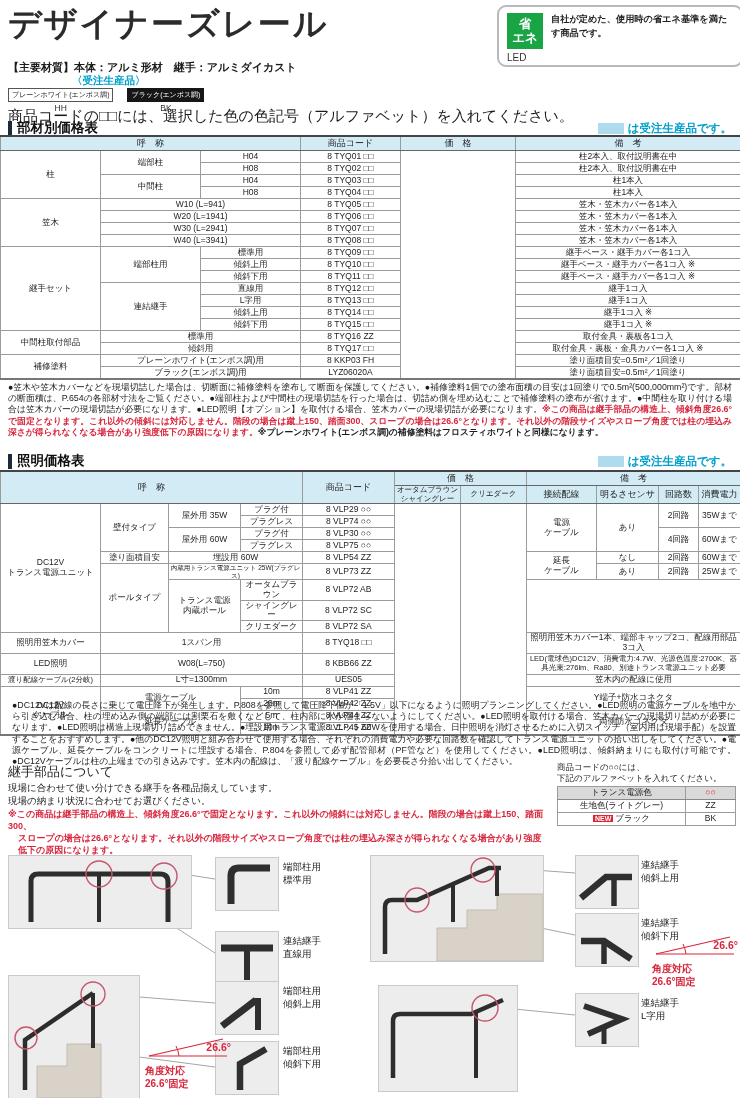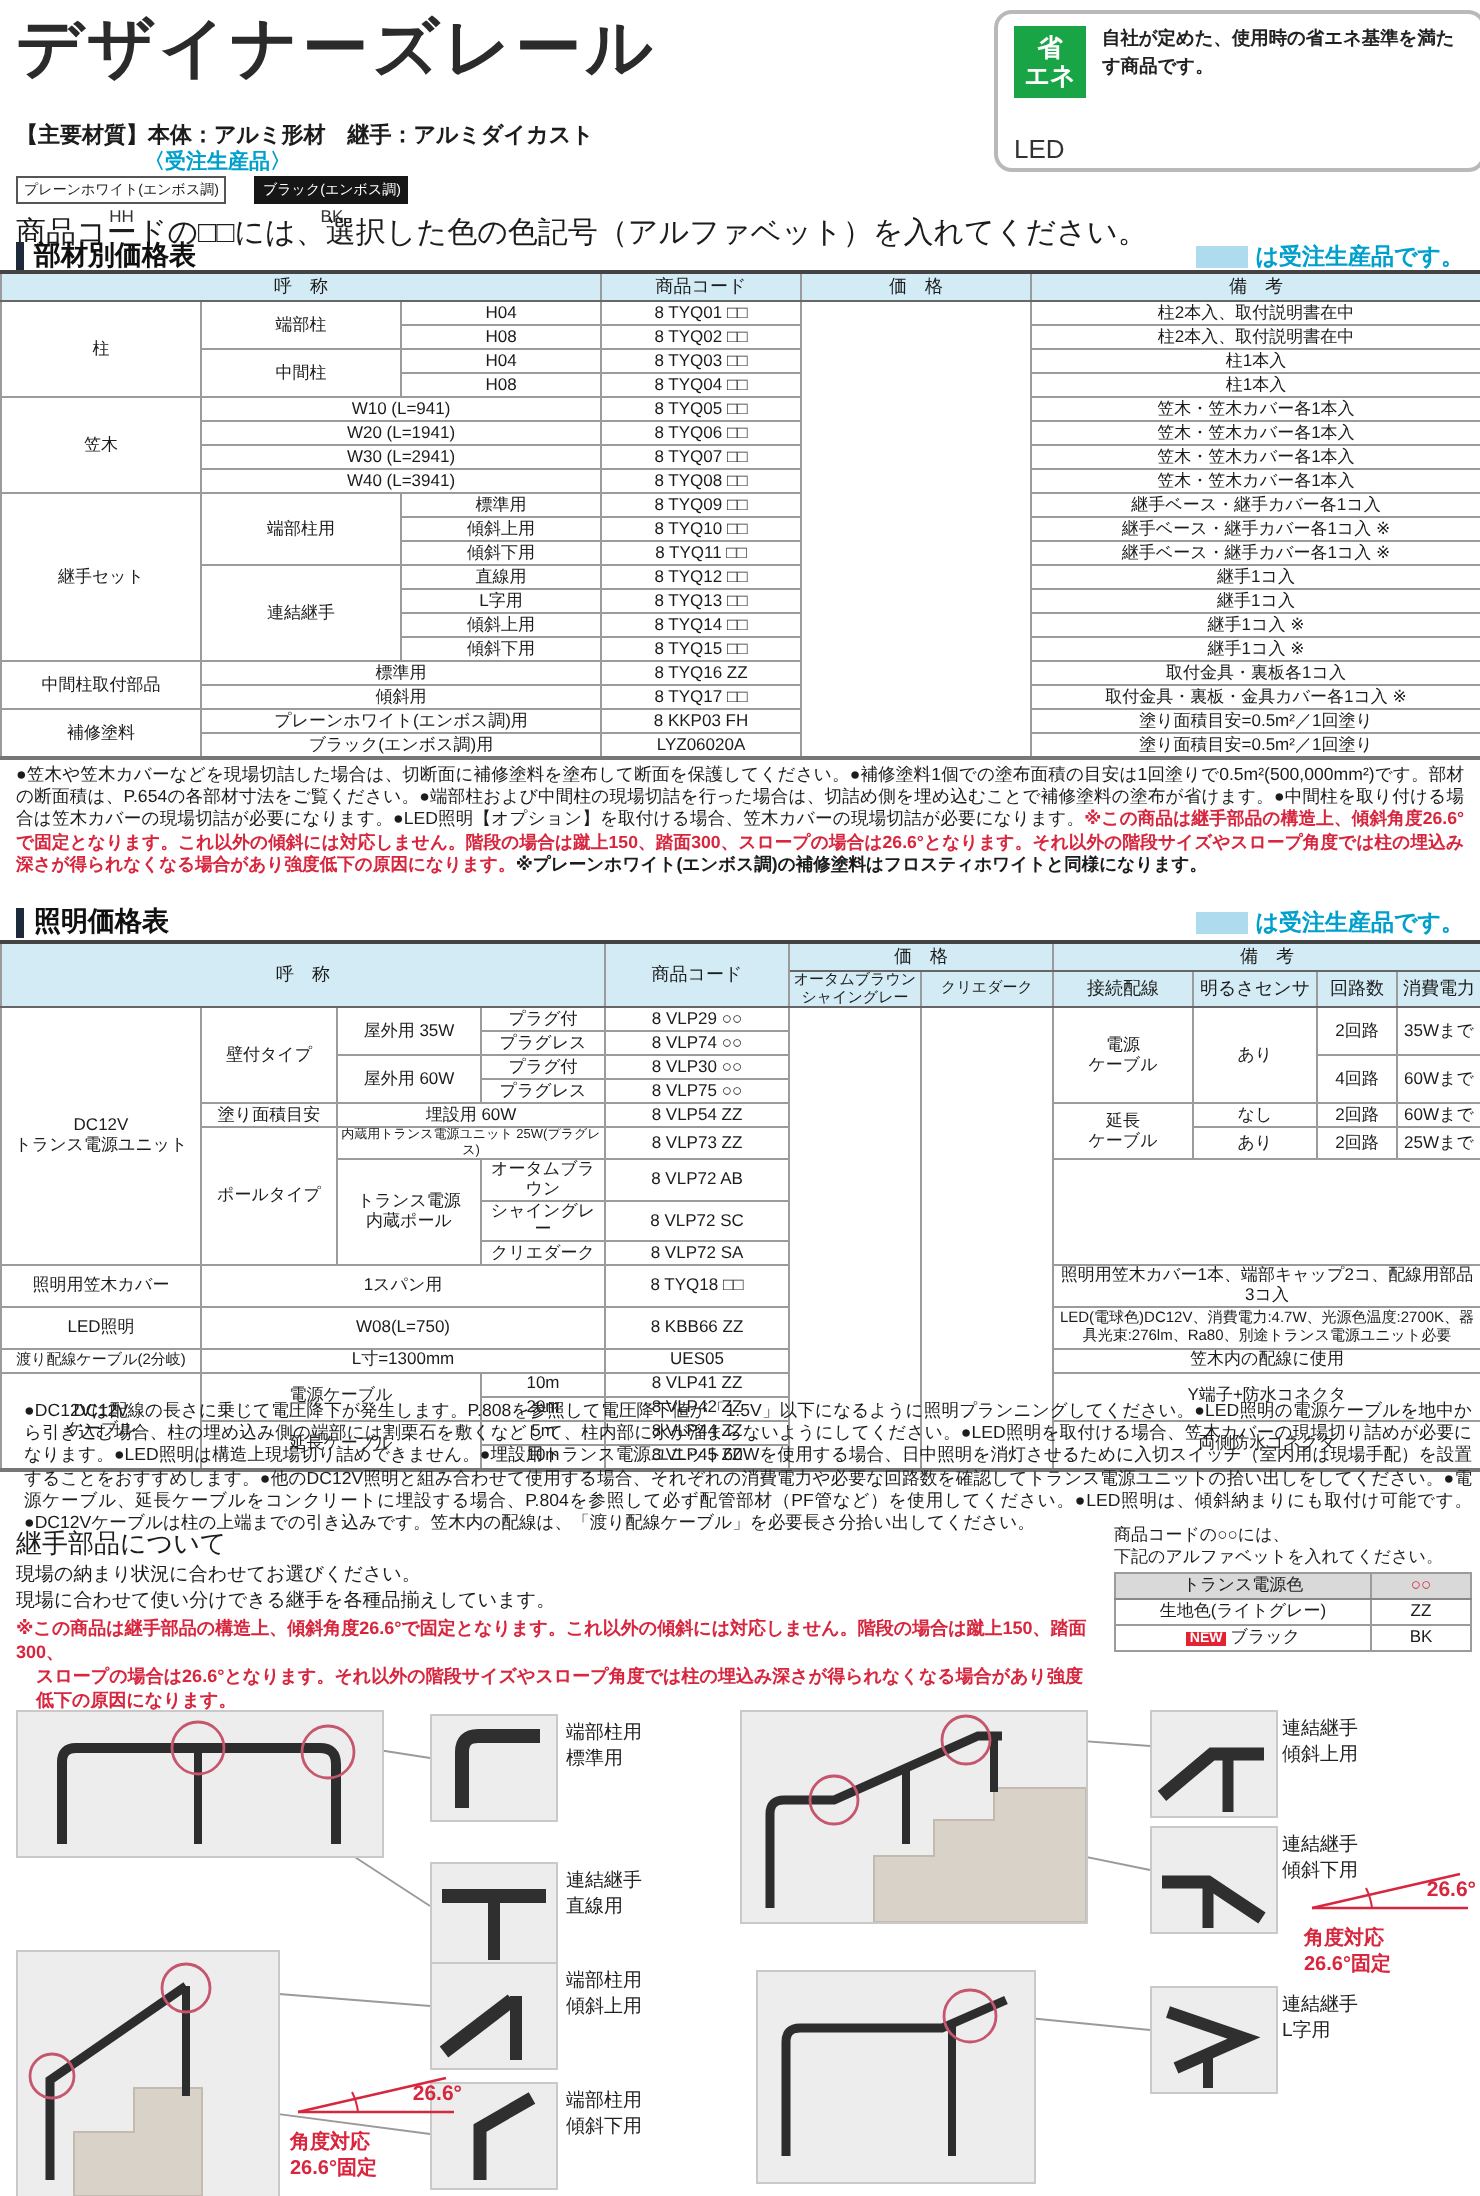--- a/index.html
+++ b/index.html
@@ -6,21 +6,21 @@
 body{width:740px;height:1098px;overflow:hidden;background:#fff;color:#1c1c1c;
      font-family:"Liberation Sans","DejaVu Sans",sans-serif;}
 .page{position:relative;width:636px;height:1098px}
 .abs{position:absolute}
 
 .title{font-size:33px;font-weight:900;letter-spacing:2px;color:#2b2b2b}
 .eco{width:226px;border:2px solid #b9b9b9;border-radius:9px;padding:6px 8px 2px;display:flex;flex-wrap:wrap;column-gap:8px;background:#fff}
 .eco-sq{width:36px;height:36px;background:#19a546;color:#fff;font-weight:bold;font-size:12.5px;
         display:flex;flex-direction:column;align-items:center;justify-content:center;line-height:1.15}
 .eco-desc{flex:1;font-size:9.2px;font-weight:bold;line-height:1.5;color:#222}
-.eco-led{font-size:13px;width:100%;color:#333;margin-top:18px}
+.eco-led{font-size:10px;width:100%;color:#333;margin-top:3px}
 .material{font-size:11px;font-weight:bold}
 .order-note{font-size:10.5px;font-weight:bold;color:#00a0cc}
 .chips{display:flex;gap:14px}
 .chip-wrap{text-align:center}
 .chip{height:12px;border:1px solid #555;font-size:7px;display:flex;align-items:center;justify-content:center;padding:0 3px;background:#fff;color:#222}
 .chip.black{background:#161616;color:#fff;border-color:#161616}
 .chip-code{font-size:8.5px;margin-top:1px;color:#333}
 .code-note{font-size:15px}
 
 .sec{display:flex;align-items:center;width:724px}
@@ -404,22 +404,22 @@
       <tr>
         <td><span class="new-badge">NEW</span><span>ブラック</span></td>
         <td>BK</td>
       </tr>
     </tbody>
       </table>
   </div>
 
   <div class="abs" style="left:8px;top:763px;width:540px">
     <div class="j-head">継手部品について</div>
+    <div class="j-line">現場に合わせて使い分けできる継手を各種品揃えしています。</div>
     <div class="j-line">現場の納まり状況に合わせてお選びください。</div>
-    <div class="j-line">現場に合わせて使い分けできる継手を各種品揃えしています。</div>
     <div class="j-red red">※この商品は継手部品の構造上、傾斜角度26.6°で固定となります。これ以外の傾斜には対応しません。階段の場合は蹴上150、踏面300、</div>
     <div class="j-red red" style="padding-left:10px">スロープの場合は26.6°となります。それ以外の階段サイズやスロープ角度では柱の埋込み深さが得られなくなる場合があり強度低下の原因になります。</div>
   </div>
 
   <div class="abs" style="left:0;top:855px;width:740px;height:243px">
 
     <svg class="overlay" width="740" height="243">
       <g stroke="#9a9a9a" stroke-width="0.9">
         <line x1="170" y1="17" x2="215" y2="24"></line>
         <line x1="106" y1="27" x2="215" y2="98"></line>

